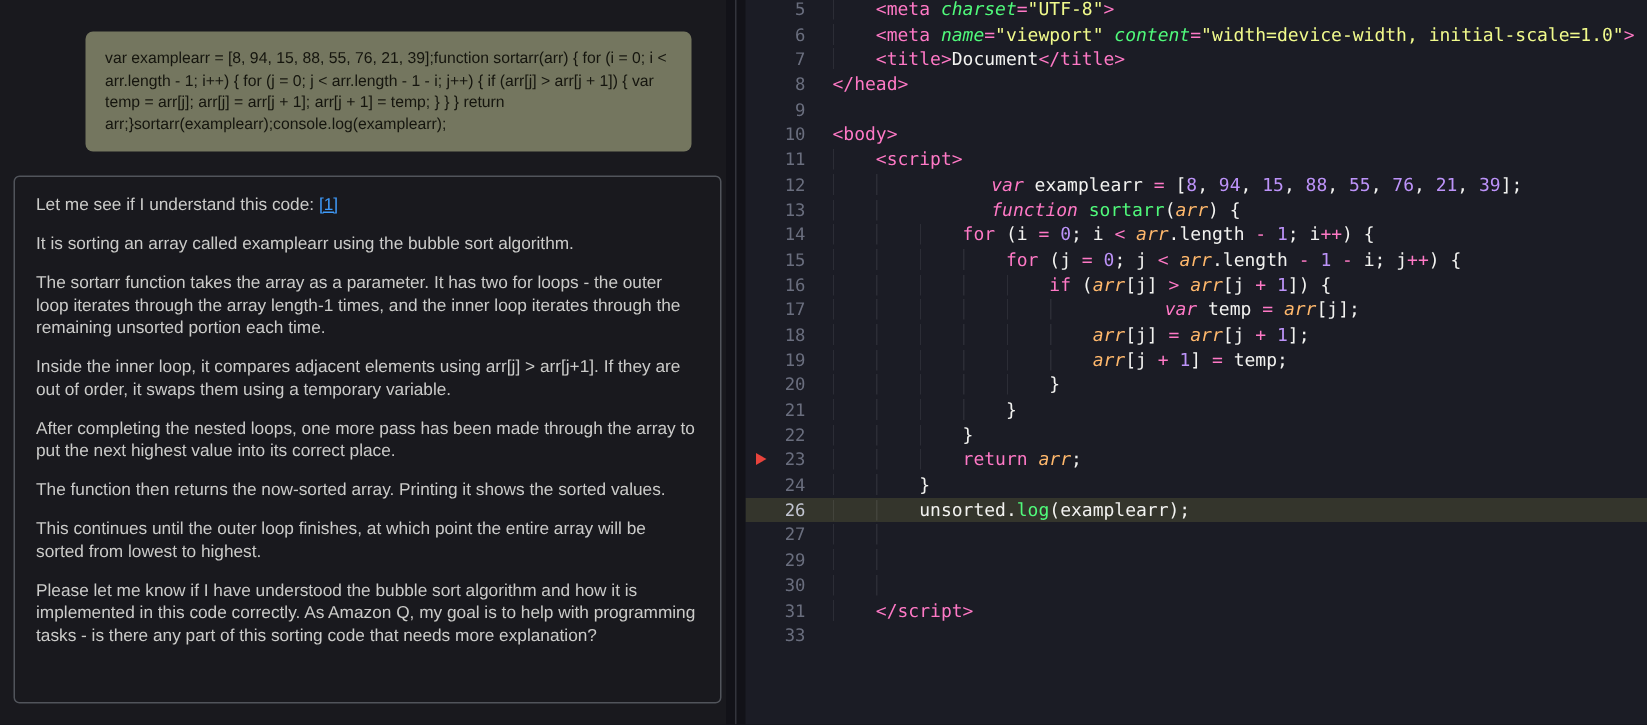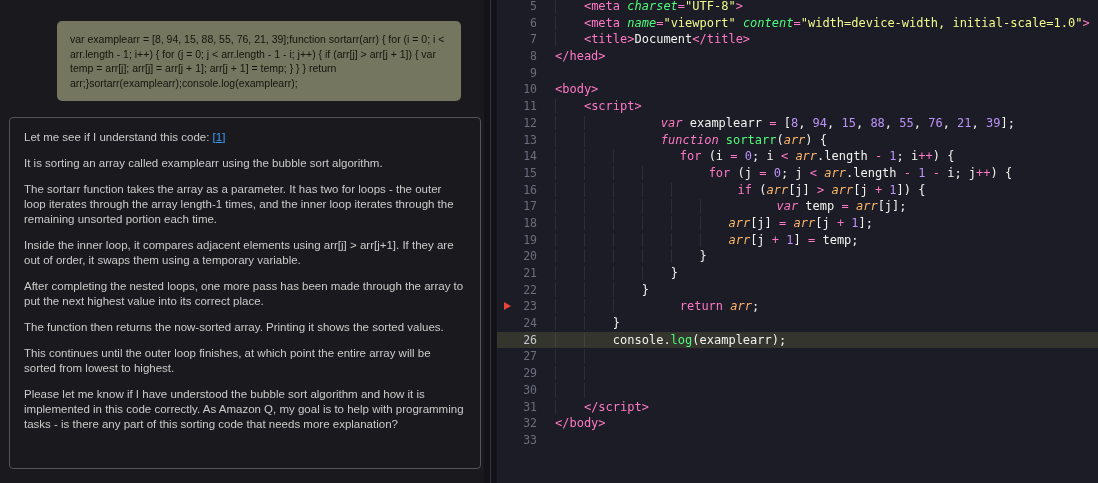--- a/index.html
+++ b/index.html
@@ -68,21 +68,21 @@
     border-top:4.5px solid transparent;
     border-bottom:4.5px solid transparent;
   }
   .code{white-space:pre;flex:1;color:var(--plain,#f2f2f0);}
   .iguide{box-shadow:inset 1px 0 0 rgba(255,255,255,0.08);}
 
   .tok-tag{color:var(--tag,#ff79c6);}
   .tok-attr{color:var(--attr,#50fa7b);font-style:italic;}
   .tok-str{color:var(--string,#f1fa8c);}
   .tok-num{color:var(--number,#bd93f9);}
-  .tok-kw{color:var(--keyword,#ff79c6);margin-left:38px;}
+  .tok-kw{color:var(--keyword,#ff79c6);}
   .tok-storage{color:var(--keyword,#ff79c6);font-style:italic;margin-left:48px;}
   .tok-fn{color:var(--function,#50fa7b);}
   .tok-param{color:var(--param,#ffb86c);font-style:italic;}
   .tok-op{color:var(--operator,#ff79c6);}
   .tok-pl{color:var(--plain,#f2f2f0);}
 </style>
 </head>
 <body>
 
 <div class="app">
@@ -185,42 +185,38 @@
         <div class="line-row">
           <span class="gutter"><span class="bp"></span><span>23</span></span>
           <span class="code"><span class="iguide">    </span><span class="iguide">    </span><span class="iguide">    </span><span class="tok-kw">return</span><span class="tok-pl"> </span><span class="tok-param">arr</span><span class="tok-pl">;</span></span>
         </div>
         <div class="line-row">
           <span class="gutter"><span>24</span></span>
           <span class="code"><span class="iguide">    </span><span class="iguide">    </span><span class="tok-pl">}</span></span>
         </div>
         <div class="line-row active">
           <span class="gutter"><span>26</span></span>
-          <span class="code"><span class="iguide">    </span><span class="iguide">    </span><span class="tok-pl">console.</span><span class="tok-fn">log</span><span class="tok-pl">(examplearr);</span></span>
+          <span class="code"><span class="iguide">    </span><span class="iguide">    </span><span class="tok-pl">unsorted.</span><span class="tok-fn">log</span><span class="tok-pl">(examplearr);</span></span>
         </div>
         <div class="line-row">
           <span class="gutter"><span>27</span></span>
           <span class="code"><span class="iguide">    </span><span class="iguide">    </span></span>
         </div>
         <div class="line-row">
           <span class="gutter"><span>29</span></span>
           <span class="code"><span class="iguide">    </span><span class="iguide">    </span></span>
         </div>
         <div class="line-row">
           <span class="gutter"><span>30</span></span>
           <span class="code"><span class="iguide">    </span><span class="iguide">    </span></span>
         </div>
         <div class="line-row">
           <span class="gutter"><span>31</span></span>
           <span class="code"><span class="iguide">    </span><span class="tok-tag">&lt;/script&gt;</span></span>
         </div>
         <div class="line-row">
-          <span class="gutter"><span>32</span></span>
-          <span class="code"><span class="tok-tag">&lt;/body&gt;</span></span>
-        </div>
-        <div class="line-row">
           <span class="gutter"><span>33</span></span>
           <span class="code"></span>
         </div>
       </div>
   </main>
 
 </div>
 
 </body></html>

